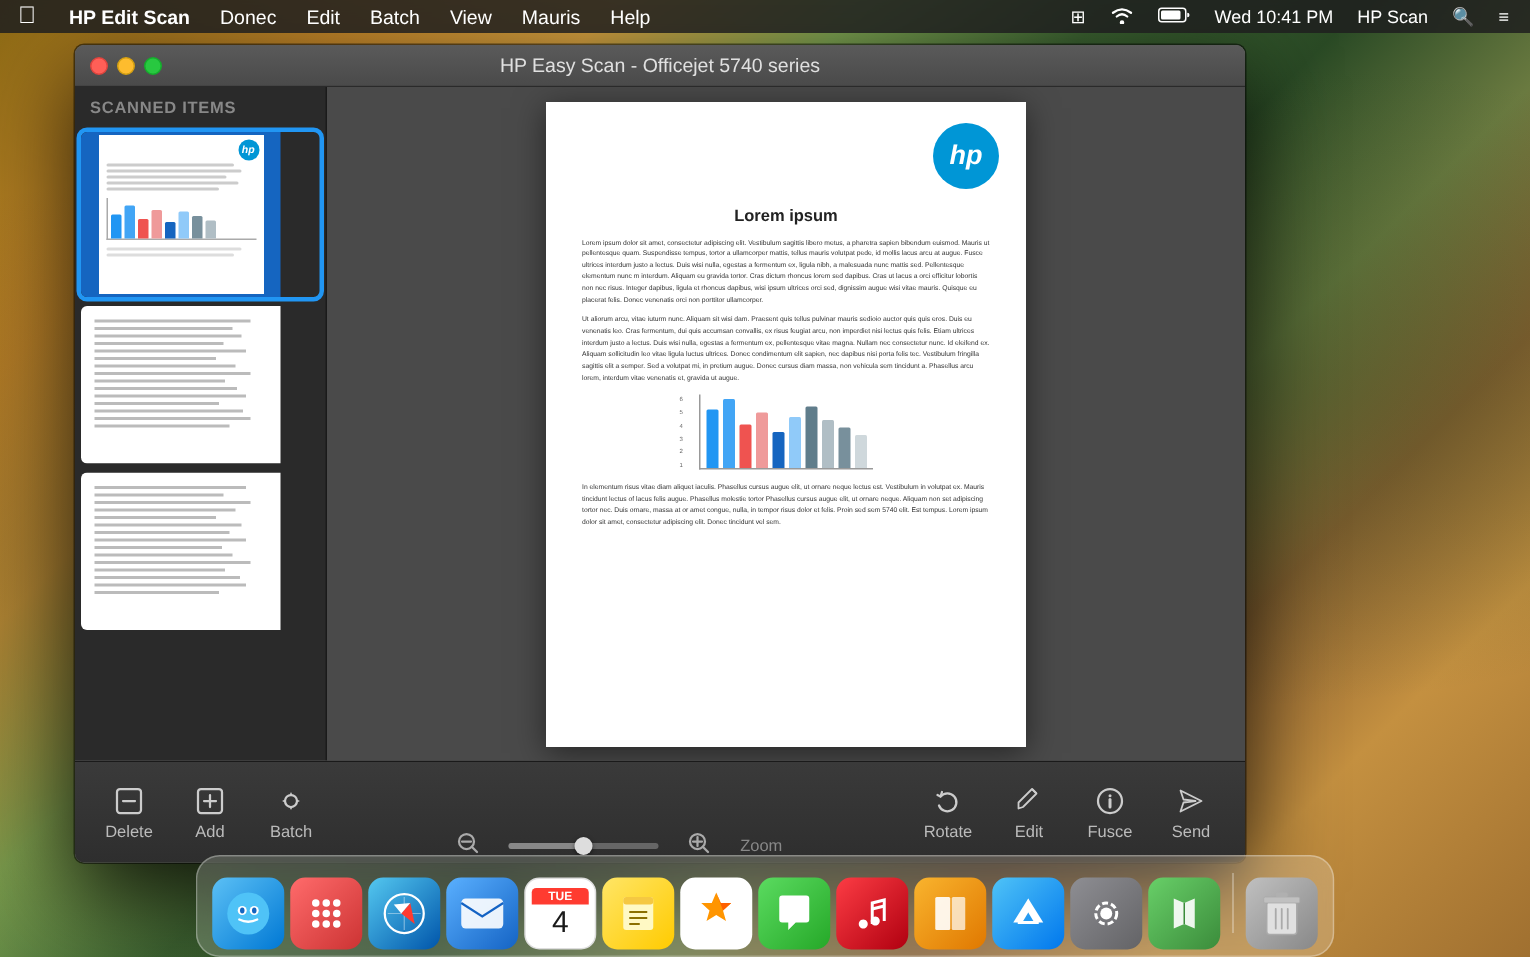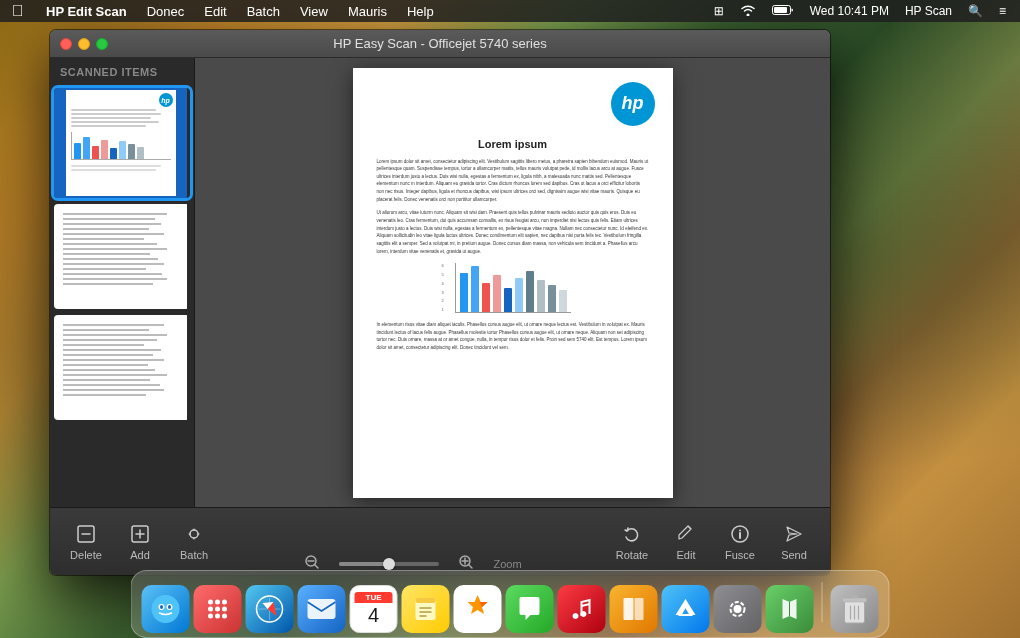--- a/index.html
+++ b/index.html
@@ -137,21 +137,21 @@
 
     
     .window-body {
       display: flex;
       flex: 1;
       overflow: hidden;
     }
 
     
     .sidebar {
-      width: 145px;
+      width: 168px;
       background: #2a2a2a;
       border-right: 1px solid #1a1a1a;
       display: flex;
       flex-direction: column;
       flex-shrink: 0;
     }
     .sidebar-header {
       padding: 8px 10px 6px;
       font-size: 11px;
       font-weight: 600;

